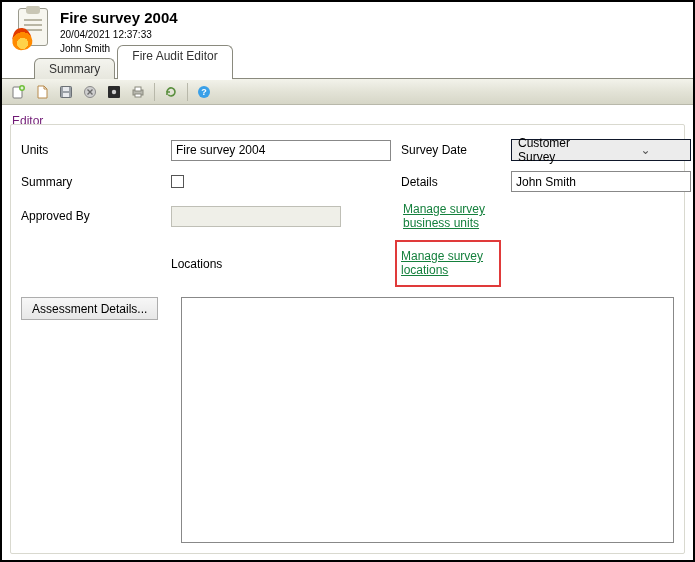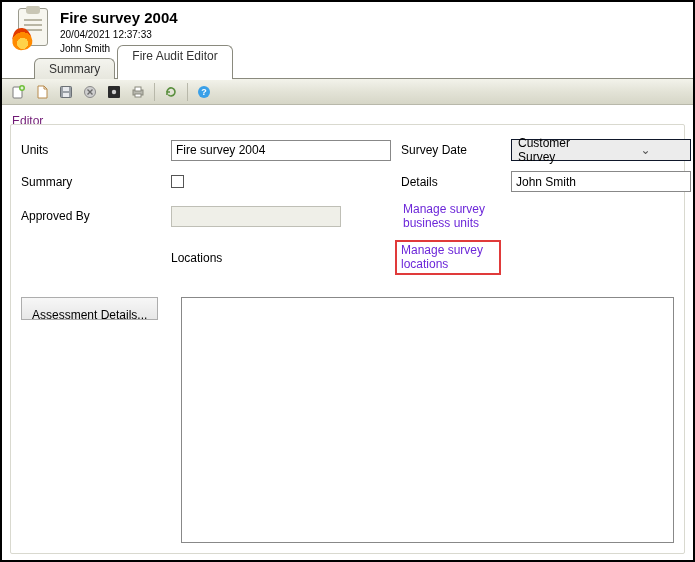--- a/index.html
+++ b/index.html
@@ -122,31 +122,31 @@
     width: 14px; height: 14px; margin: 0 4px; border: 1px solid #3a7db8; display: flex; align-items: center; justify-content: center;
   }
   .datepick .chk svg { width: 10px; height: 10px; }
   .datepick .dval { flex: 1; padding: 0 2px; background: #cfe7fb; height: 15px; display: inline-flex; align-items: center; }
   .datepick .cal { width: 18px; height: 16px; margin: 0 2px; display: flex; align-items: center; justify-content: center; }
   .datepick .dcar { width: 12px; text-align: center; color: #444; }
   .chkbox { width: 13px; height: 13px; border: 1px solid #555; background: #fff; }
   .ro-input {
     height: 21px; border: 1px solid #bfbfb6; background: #efefe8; width: 170px;
   }
-  .link { color: #6d28d9; cursor: pointer; }
+  .link { color: #15803d; text-decoration: underline; cursor: pointer; }
   .link-wrap { padding-left: 2px; }
   .loc-link {
     display: inline-block; padding: 1px 2px 2px 0;
   }
   .loc-box {
-    border: 2px solid #e03a3a; padding: 0 4px;
+    border: 2px solid #e03a3a; padding: 6px 4px;
     display: inline-block; margin-left: -6px;
   }
   .assess-btn {
-    height: 23px; padding: 10px 10px;
+    height: 23px; padding: 4px 10px;
     border: 1px solid #adadad; background: linear-gradient(#f7f7f7,#e7e7e7);
     font: inherit; cursor: default;
   }
   .details-area {
     border: 1px solid #888; background: #fff;
     position: absolute; left: 170px; right: 10px; top: 172px; bottom: 10px;
   }
   .assess-row {
     position: absolute; left: 10px; top: 172px;
   }

